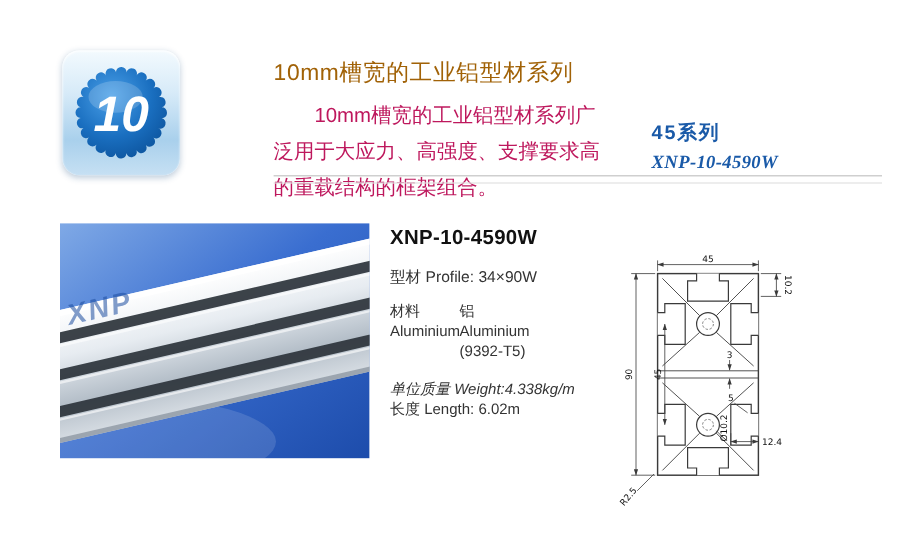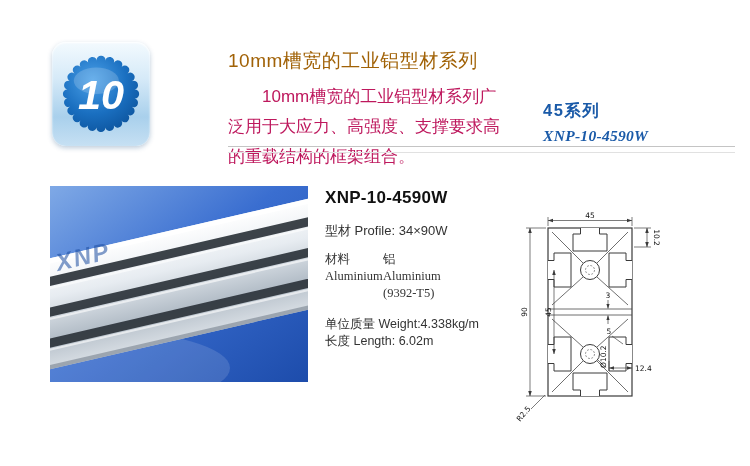--- a/index.html
+++ b/index.html
@@ -30,23 +30,23 @@
   
   .photo { position:absolute; left:50px; top:186px; width:258px; height:196px; }
   .photo svg { display:block; }
   .wm { font-family:"Liberation Sans",sans-serif; font-weight:bold; font-style:italic; font-size:24px;
         fill:#1c4da0; opacity:.55; letter-spacing:2px; }
 
   
   .info { position:absolute; left:325px; top:188px; width:178px; color:#333; }
   .info .model   { font-size:17px; font-weight:bold; color:#111; letter-spacing:.3px; }
   .info .profile { margin-top:14px; font-size:13px; }
-  .material    { display:flex; margin-top:11px; font-size:12.5px; line-height:1.35;font-family:Liberation Serif, serif; }
+  .material    { display:flex; margin-top:11px; font-size:12.5px; line-height:1.35; }
   .mat-labels  { width:58px; }
-  .info .weight { margin-top:14px; font-size:12.5px; }
+  .info .weight { margin-top:14px; font-size:12.5px;font-style:italic; }
   .info .length { font-size:12.5px; }
 
   
   .drawing { position:absolute; left:498px; top:186px; width:246px; height:218px;margin-top:24px; }
   .dim { font-family:"DejaVu Sans",sans-serif; font-size:7.5px; fill:#111; }
 </style>
 </head>
 <body>
 
 <div class="page">

